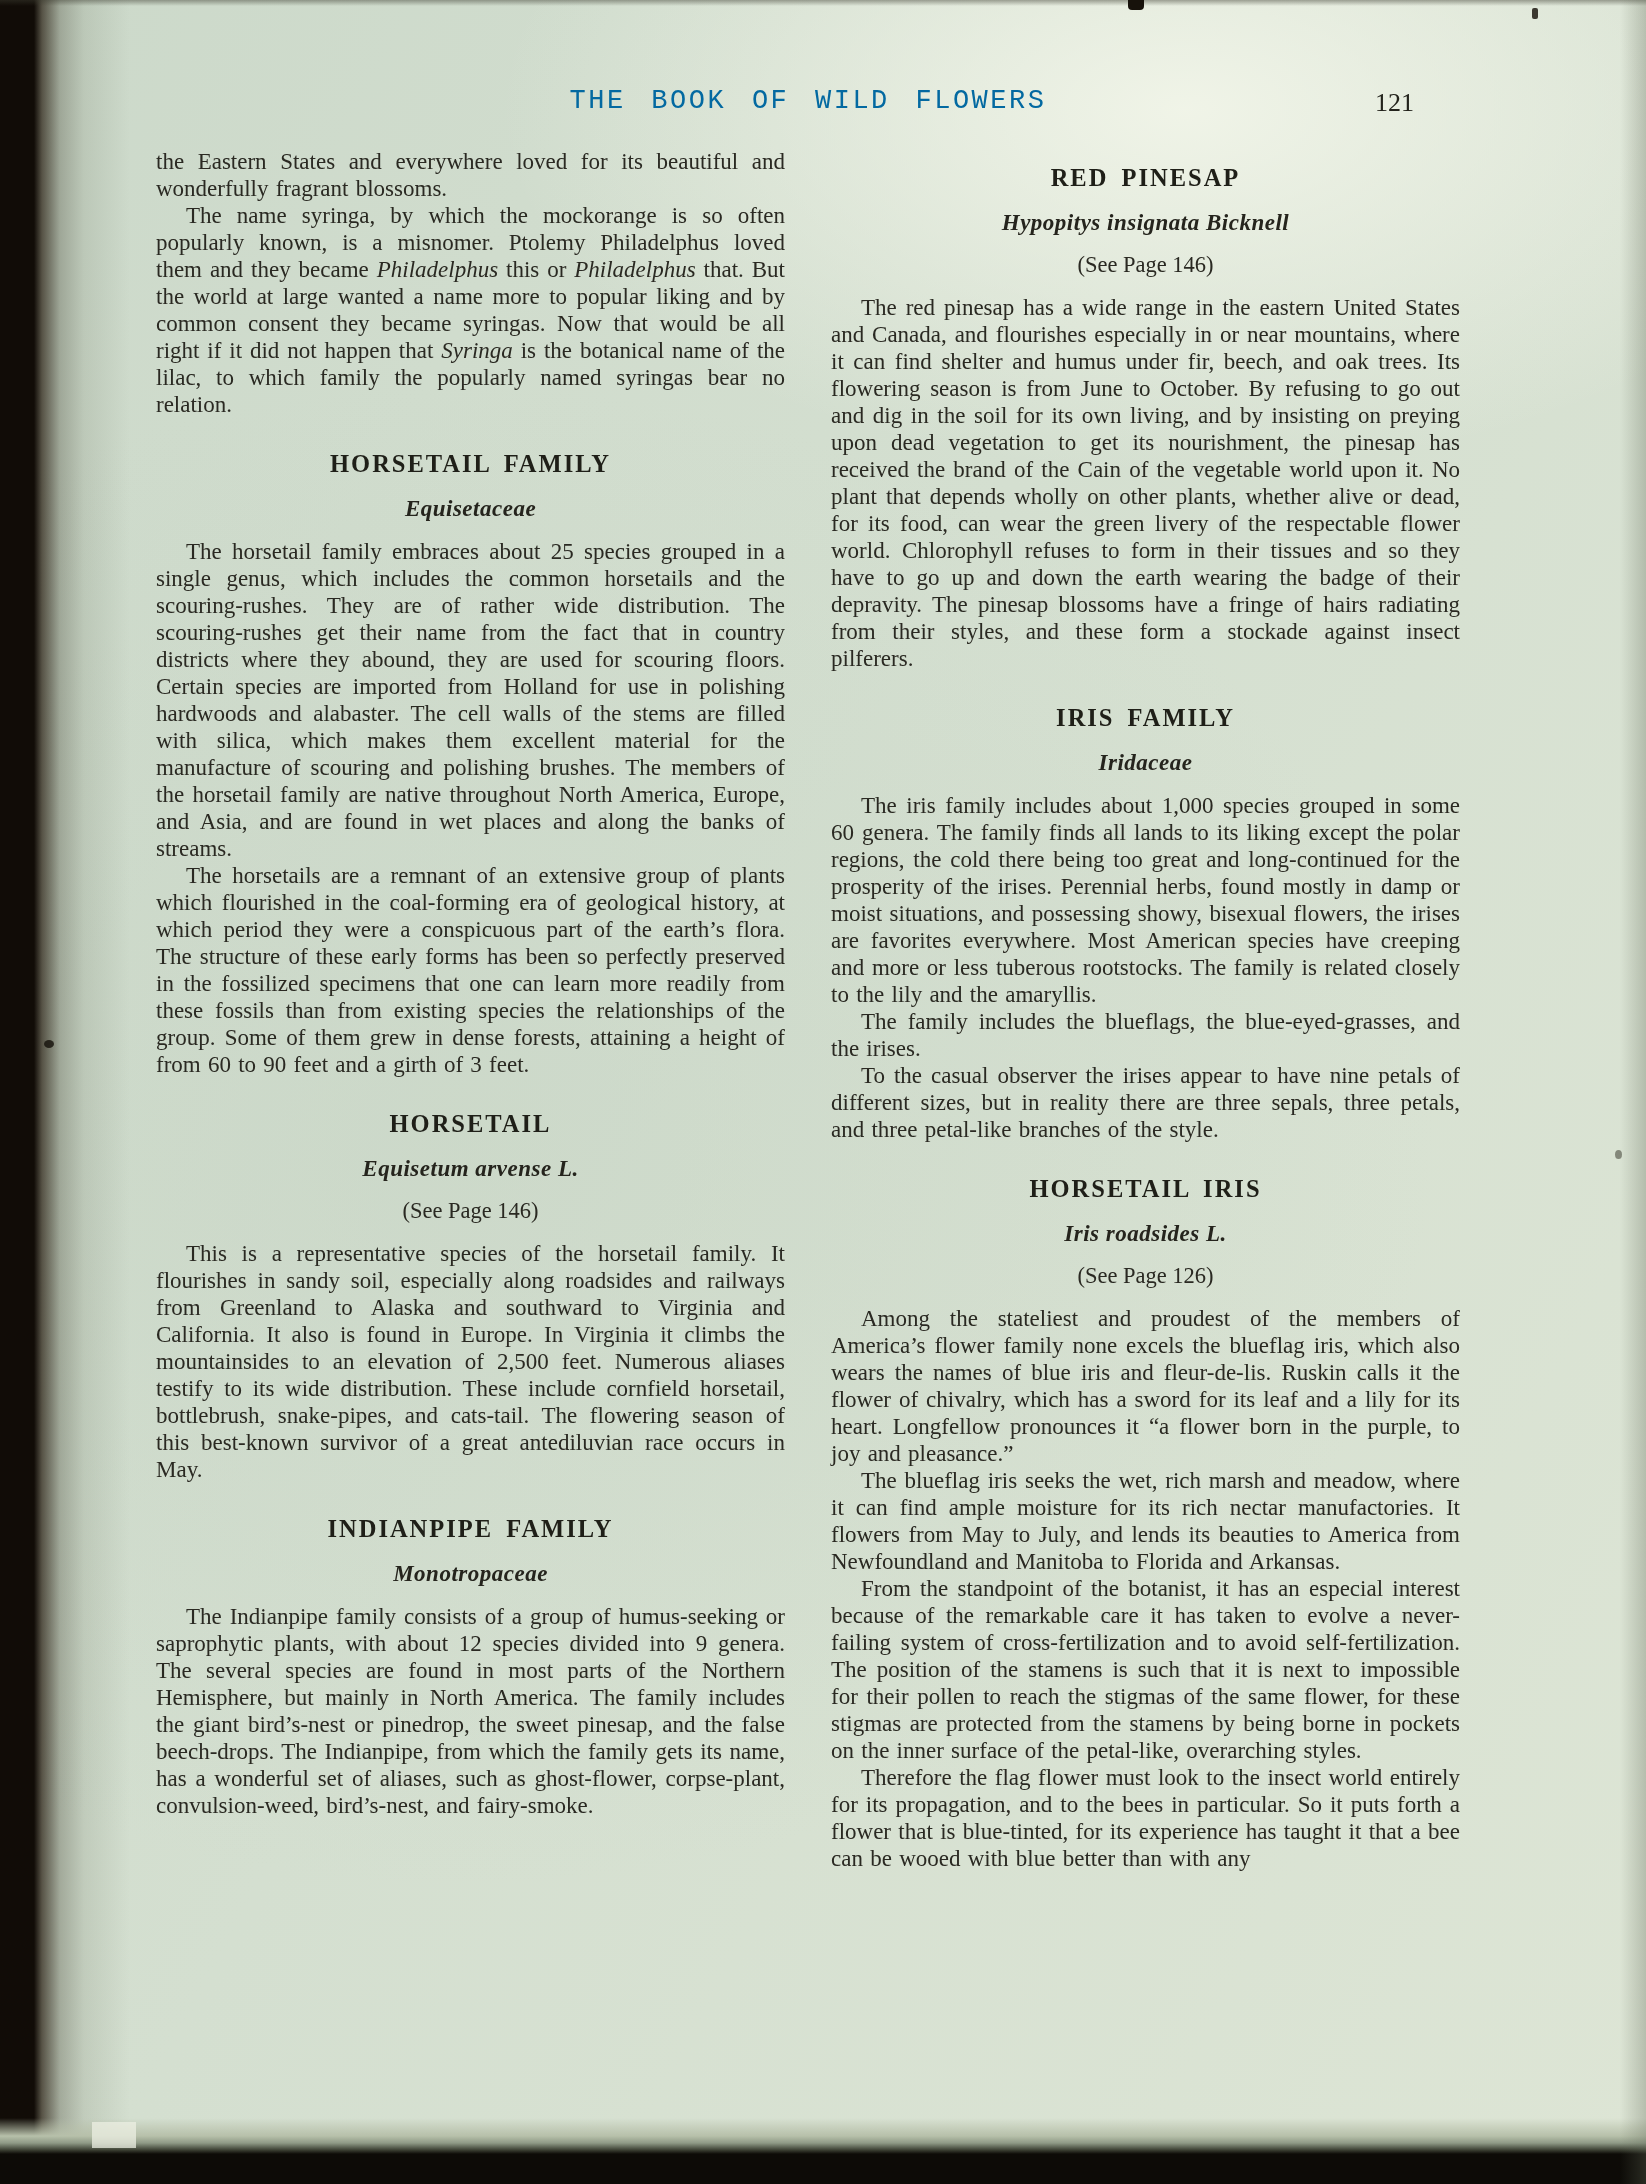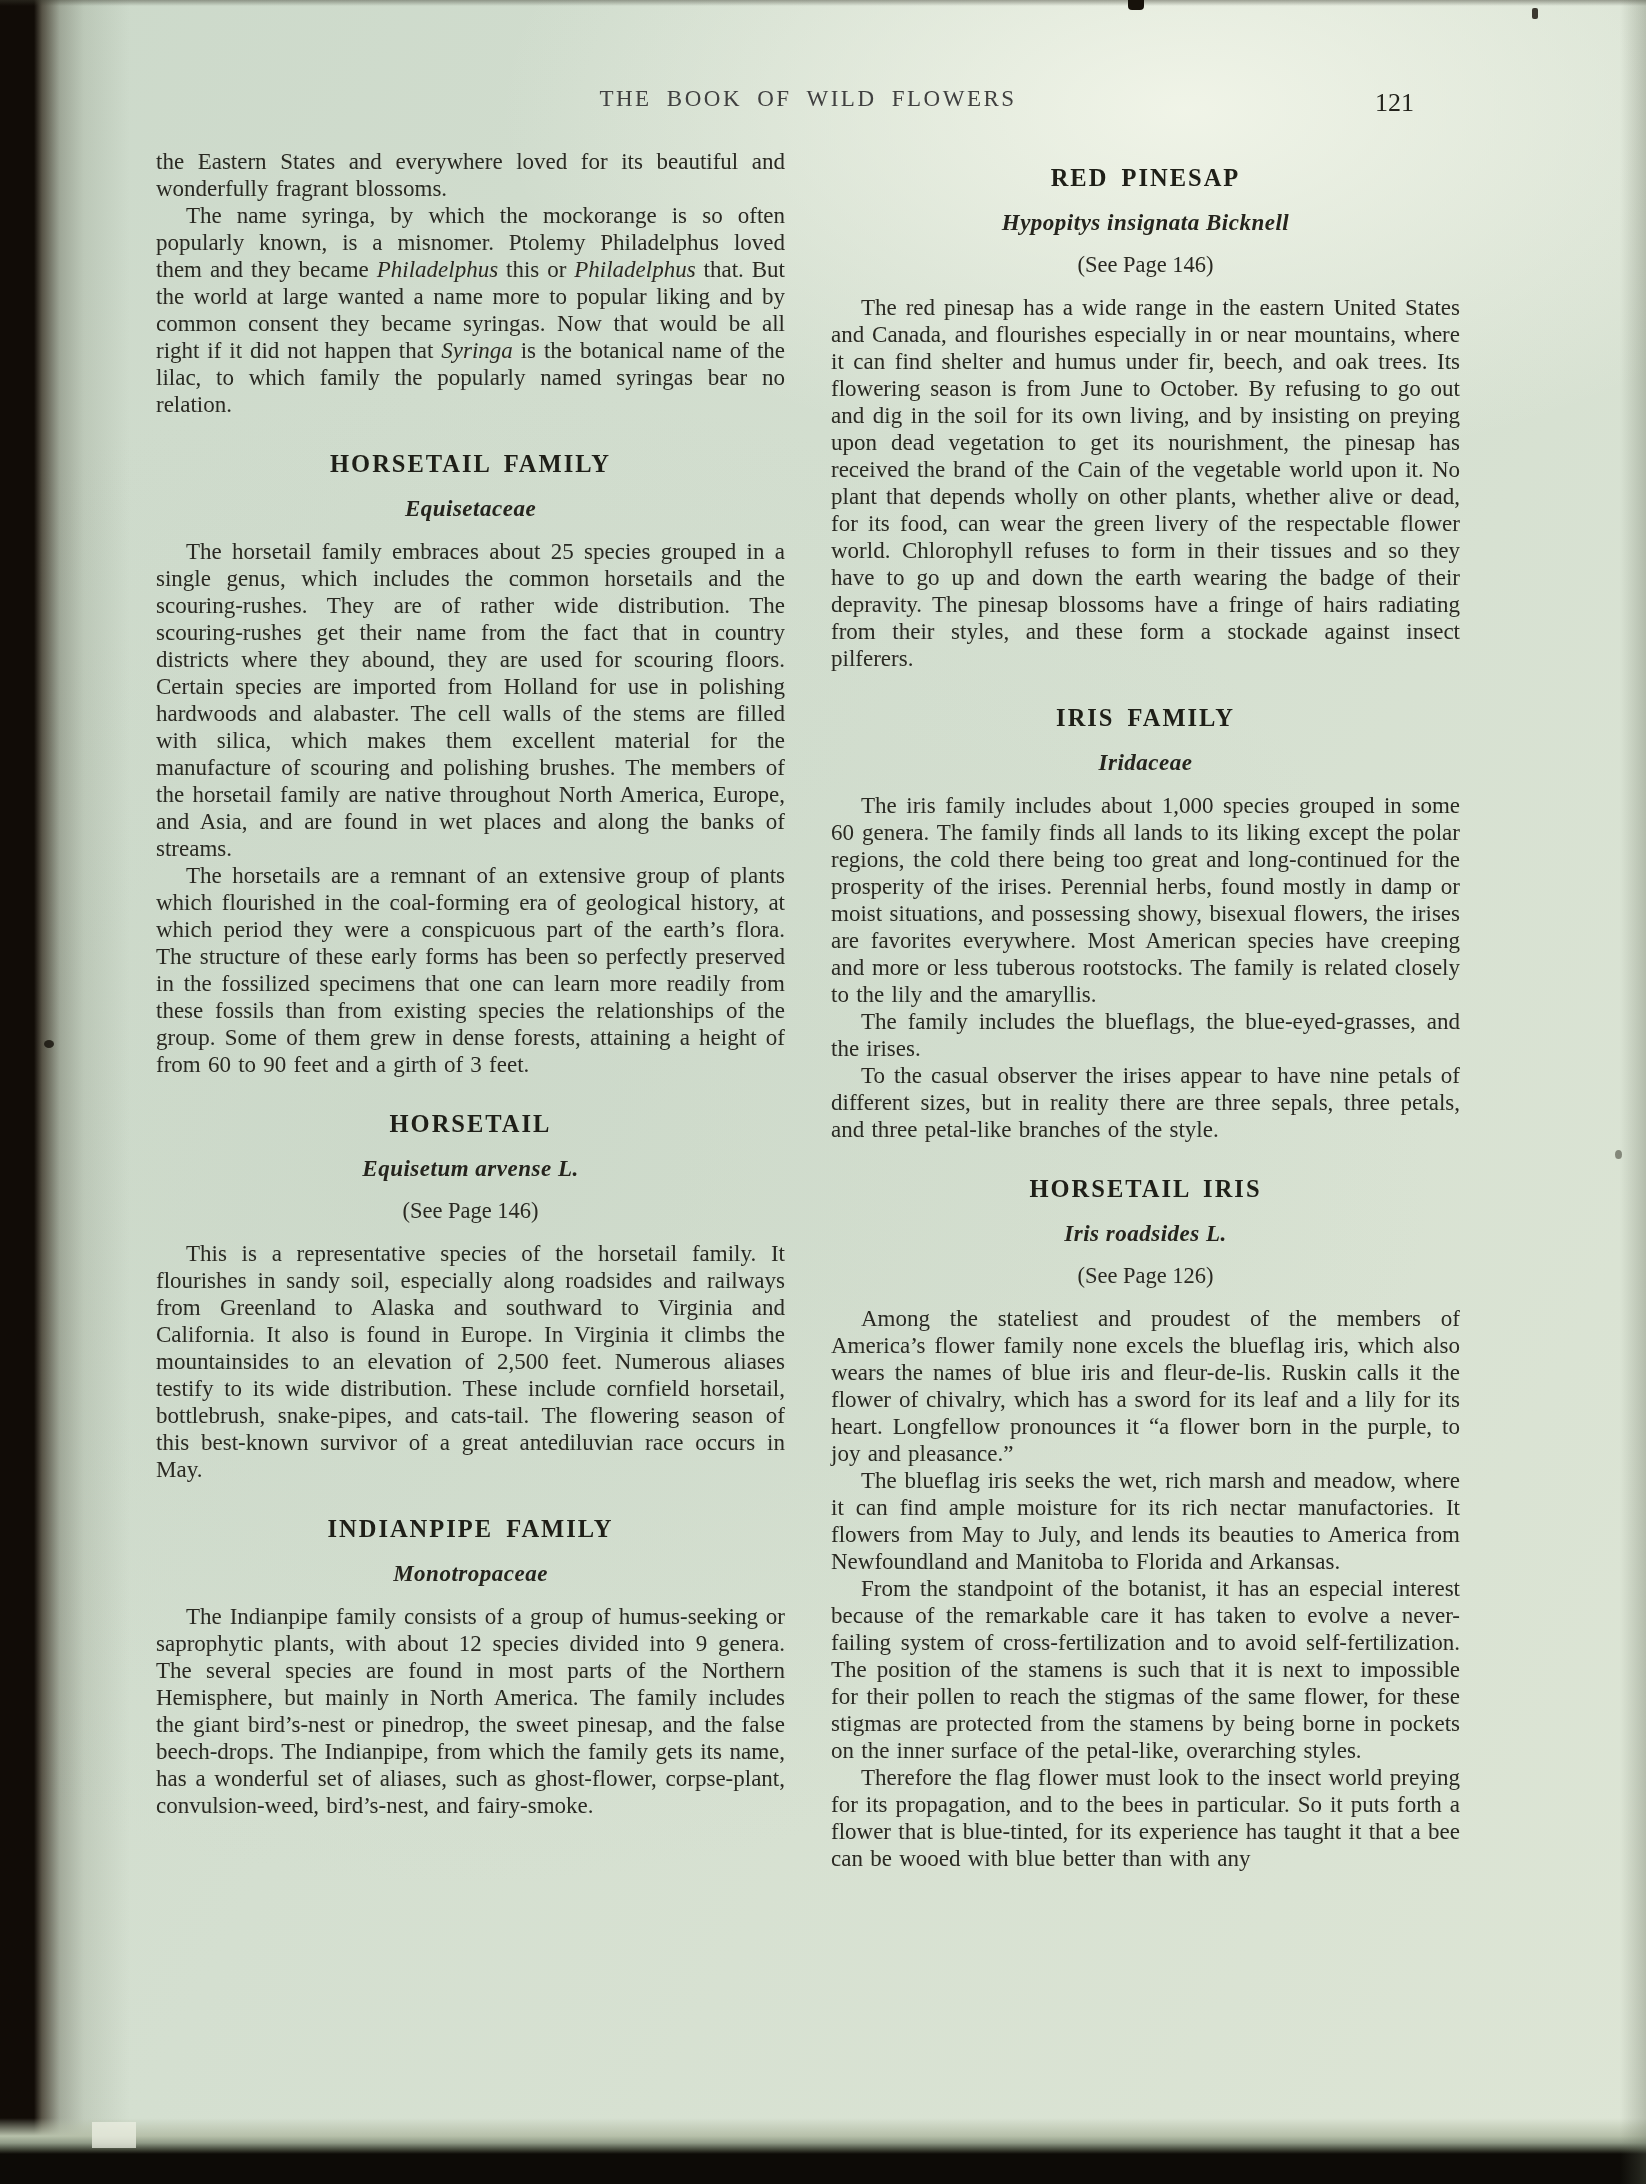--- a/index.html
+++ b/index.html
@@ -44,22 +44,22 @@
   .artifact.notch-top { left:1128px; top:0; width:16px; height:10px; background:#17120b; border-radius:0 0 4px 4px; }
   .artifact.tick-top-right { left:1532px; top:8px; width:6px; height:11px; background:rgba(30,26,18,.85); border-radius:2px; }
   .artifact.dot-right-edge { right:24px; top:1150px; width:7px; height:9px; background:rgba(46,46,34,.5); border-radius:50%; }
   .artifact.speck-left-edge { left:44px; top:1040px; width:10px; height:8px; background:rgba(20,16,10,.8); border-radius:50%; }
   .artifact.corner-bottom-left { left:92px; bottom:36px; width:44px; height:26px; background:rgba(236,239,227,.75); }
 
   .page-content { position:absolute; left:156px; top:86px; width:1304px; z-index:1; }
 
   .running-head { position:relative; height:46px; }
   .running-title {
-    text-align:center; font-size:23px; font-weight:normal;
-    letter-spacing:2.5px; word-spacing:7px; color:#404040;
+    text-align:center; font-size:27px; font-weight:normal;
+    letter-spacing:2.5px; word-spacing:7px; color:#0369a1;font-family:Liberation Mono, monospace;
   }
   .page-number { position:absolute; right:46px; top:2px; font-size:26px; color:#23231c; }
 
   .columns { display:flex; gap:46px; margin-top:16px; }
   .column { width:630px; }
 
   .para {
     font-size:23px; line-height:27px; text-align:justify;
     text-indent:30px; word-spacing:1.5px; color:#2a2922;
   }
@@ -130,17 +130,17 @@
       <p class="para">The iris family includes about 1,000 species grouped in some 60 genera. The family finds all lands to its liking except the polar regions, the cold there being too great and long-continued for the prosperity of the irises. Perennial herbs, found mostly in damp or moist situations, and possessing showy, bisexual flowers, the irises are favorites everywhere. Most American species have creeping and more or less tuberous rootstocks. The family is related closely to the lily and the amaryllis.</p>
       <p class="para">The family includes the blueflags, the blue-eyed-grasses, and the irises.</p>
       <p class="para">To the casual observer the irises appear to have nine petals of different sizes, but in reality there are three sepals, three petals, and three petal-like branches of the style.</p>
 
       <h2 class="section-heading">HORSETAIL IRIS</h2>
       <div class="species-name">Iris roadsides L.</div>
       <div class="see-note">(See Page 126)</div>
       <p class="para">Among the stateliest and proudest of the members of America’s flower family none excels the blueflag iris, which also wears the names of blue iris and fleur-de-lis. Ruskin calls it the flower of chivalry, which has a sword for its leaf and a lily for its heart. Longfellow pronounces it “a flower born in the purple, to joy and pleasance.”</p>
       <p class="para">The blueflag iris seeks the wet, rich marsh and meadow, where it can find ample moisture for its rich nectar manufactories. It flowers from May to July, and lends its beauties to America from Newfoundland and Manitoba to Florida and Arkansas.</p>
       <p class="para">From the standpoint of the botanist, it has an especial interest because of the remarkable care it has taken to evolve a never-failing system of cross-fertilization and to avoid self-fertilization. The position of the stamens is such that it is next to impossible for their pollen to reach the stigmas of the same flower, for these stigmas are protected from the stamens by being borne in pockets on the inner surface of the petal-like, overarching styles.</p>
-      <p class="para">Therefore the flag flower must look to the insect world preying for its propagation, and to the bees in particular. So it puts forth a flower that is blue-tinted, for its experience has taught it that a bee can be wooed with blue better than with any</p>
+      <p class="para">Therefore the flag flower must look to the insect world entirely for its propagation, and to the bees in particular. So it puts forth a flower that is blue-tinted, for its experience has taught it that a bee can be wooed with blue better than with any</p>
     </div>
 
   </div>
 </div>
 
 </body></html>

